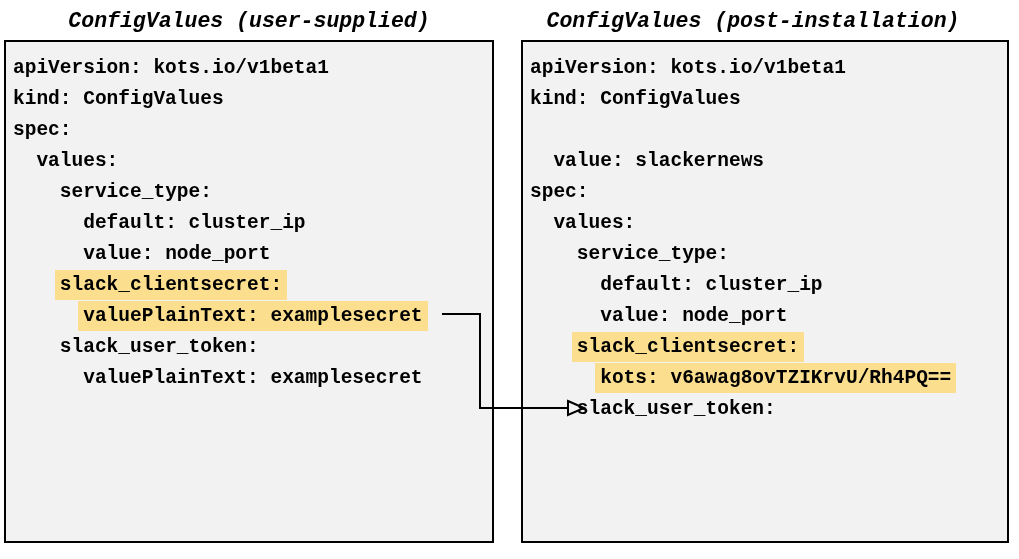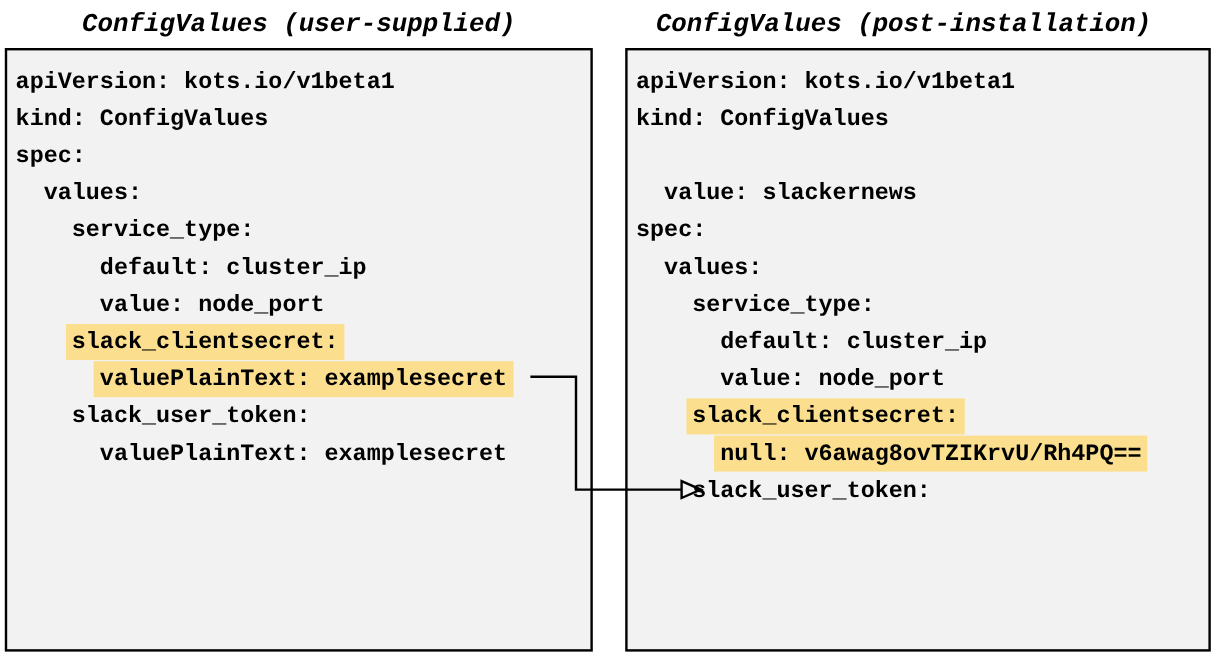--- a/index.html
+++ b/index.html
@@ -85,20 +85,20 @@
     <div class="code-line"><span></span><span class="code-text">apiVersion: kots.io/v1beta1</span></div>
     <div class="code-line"><span></span><span class="code-text">kind: ConfigValues</span></div>
     <div class="code-line"><span>  </span></div>
     <div class="code-line"><span>  </span><span class="code-text">value: slackernews</span></div>
     <div class="code-line"><span></span><span class="code-text">spec:</span></div>
     <div class="code-line"><span>  </span><span class="code-text">values:</span></div>
     <div class="code-line"><span>    </span><span class="code-text">service_type:</span></div>
     <div class="code-line"><span>      </span><span class="code-text">default: cluster_ip</span></div>
     <div class="code-line"><span>      </span><span class="code-text">value: node_port</span></div>
     <div class="code-line"><span>    </span><span class="code-text highlighted">slack_clientsecret:</span></div>
-    <div class="code-line"><span>      </span><span class="code-text highlighted">null: v6awag8ovTZIKrvU/Rh4PQ==</span></div>
+    <div class="code-line"><span>      </span><span class="code-text highlighted">kots: v6awag8ovTZIKrvU/Rh4PQ==</span></div>
     <div class="code-line"><span>    </span><span class="code-text">slack_user_token:</span></div>
   </div>
 
 <svg id="arrow-overlay" viewBox="0 0 1019 559" xmlns="http://www.w3.org/2000/svg">
   <polyline points="442,314 480,314 480,408 568,408" fill="none" stroke="#000000" stroke-width="2"></polyline>
   <path d="M568,401 L584,408 L568,415 Z" fill="none" stroke="#000000" stroke-width="2" stroke-linejoin="miter"></path>
 </svg>
 
 </body></html>

